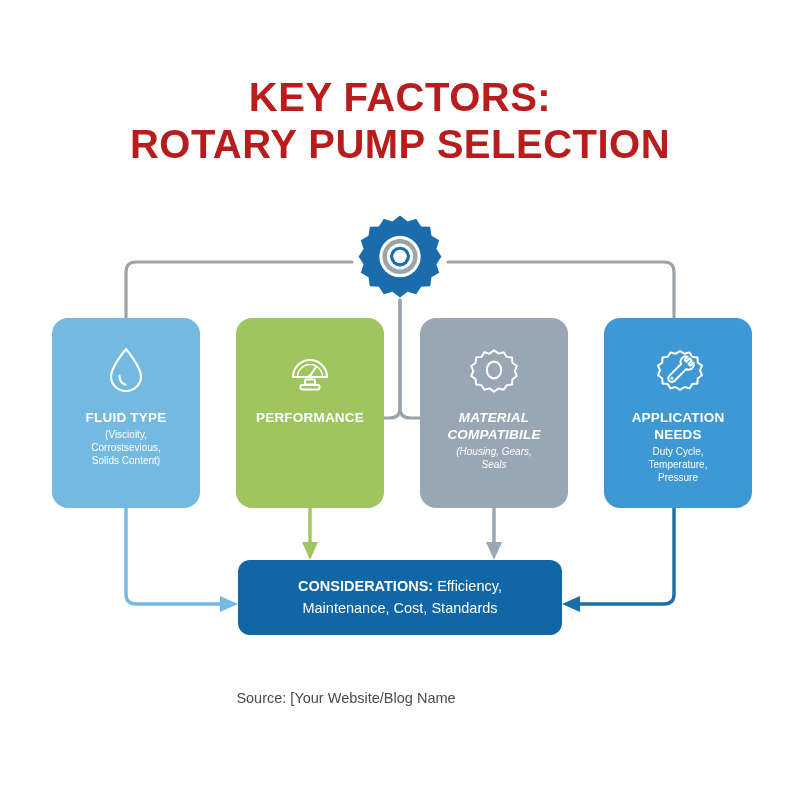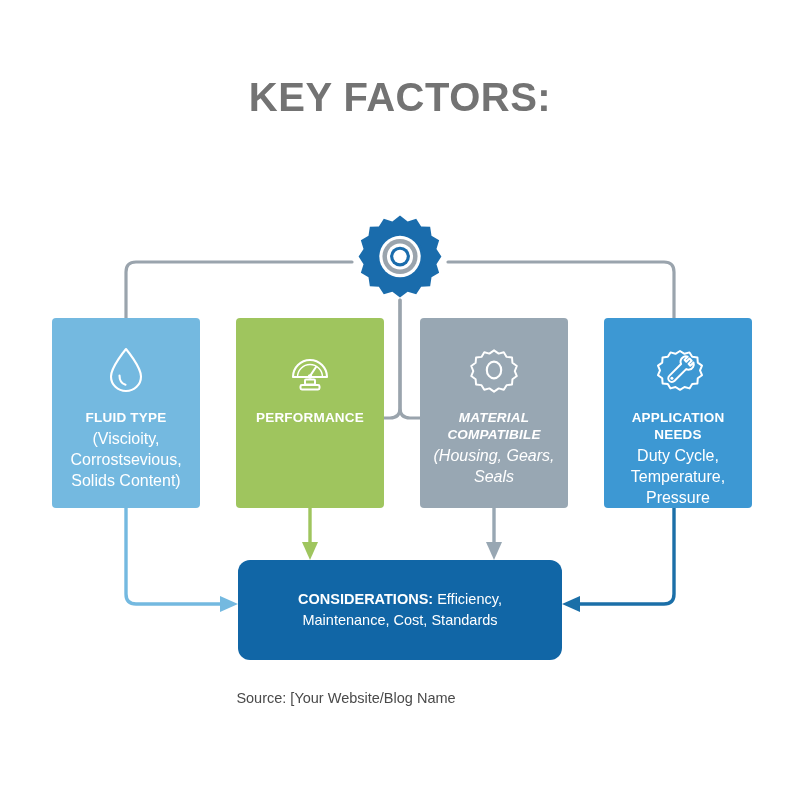--- a/index.html
+++ b/index.html
@@ -22,21 +22,21 @@
   
   .title-block {
     position: absolute;
     left: 0;
     top: 74px;
     width: 800px;
     text-align: center;
   }
   .title-line {
     display: block;
-    color: #737373;
+    color: #b91c1c;
     font-weight: bold;
     letter-spacing: 0.5px;
     line-height: 1.18;
   }
   .title-line.l1 { font-size: 40px; }
   .title-line.l2 { font-size: 40px; }
 
   
   #wires {
     position: absolute;
@@ -54,21 +54,21 @@
     width: 90px;
     height: 90px;
   }
 
   
   .card {
     position: absolute;
     top: 318px;
     width: 148px;
     height: 190px;
-    border-radius: 4px;
+    border-radius: 16px;
     box-sizing: border-box;
     display: flex;
     flex-direction: column;
     align-items: center;
     justify-content: flex-start;
     padding-top: 26px;
     color: #ffffff;
     text-align: center;
   }
   .card.c1 { left: 52px;  background: #74b9e0; }
@@ -83,33 +83,33 @@
     flex: none;
   }
   .card-title {
     font-size: 13.5px;
     font-weight: bold;
     line-height: 1.25;
     letter-spacing: 0.2px;
     padding: 0 6px;
   }
   .card-sub {
-    font-size: 16px;
+    font-size: 10px;
     line-height: 1.32;
     padding: 0 5px;
     margin-top: 1px;
   }
 
   
   .considerations {
     position: absolute;
     left: 238px;
     top: 560px;
     width: 324px;
-    height: 100px;
+    height: 75px;
     background: #1166a6;
     border-radius: 12px;
     display: flex;
     align-items: center;
     justify-content: center;
     text-align: center;
     color: #ffffff;
     box-sizing: border-box;
     padding: 0 18px;
   }
@@ -130,20 +130,21 @@
     font-size: 14.5px;
   }
 </style>
 </head>
 <body>
 
 <div id="canvas">
 
   <div class="title-block">
     <span class="title-line l1">KEY FACTORS:</span>
+    <span class="title-line l2">ROTARY PUMP SELECTION</span>
   </div>
 
   <svg id="wires" viewBox="0 0 800 800">
 
     <path d="M 352 262 L 136 262 Q 126 262 126 272 L 126 318" fill="none" stroke="#9aa4ad" stroke-width="3.2" stroke-linecap="round"></path>
 
     <path d="M 448 262 L 664 262 Q 674 262 674 272 L 674 318" fill="none" stroke="#9aa4ad" stroke-width="3.2" stroke-linecap="round"></path>
 
     <path d="M 400 300 L 400 408 Q 400 418 390 418 L 384 418" fill="none" stroke="#9aa4ad" stroke-width="3.2" stroke-linecap="round"></path>
     <path d="M 400 300 L 400 408 Q 400 418 410 418 L 420 418" fill="none" stroke="#9aa4ad" stroke-width="3.2" stroke-linecap="round"></path>

